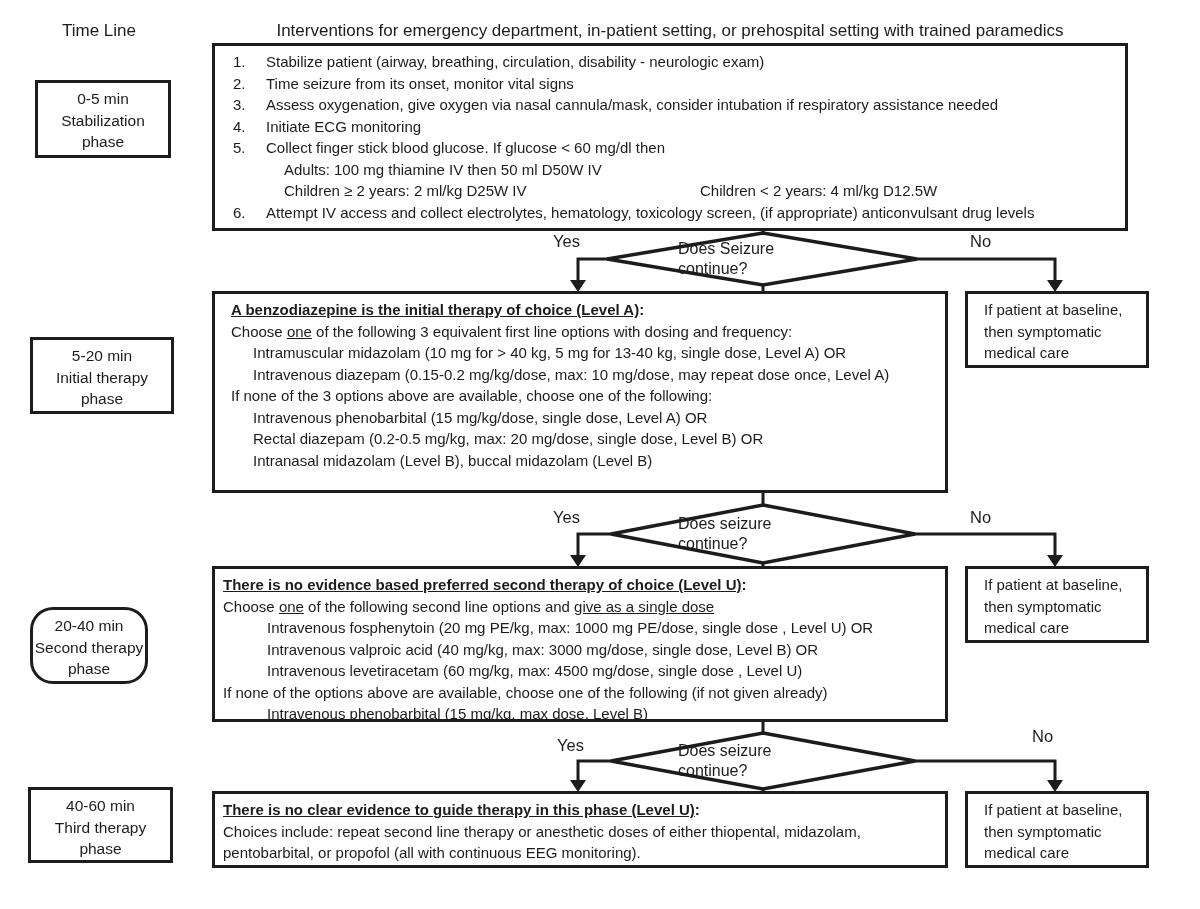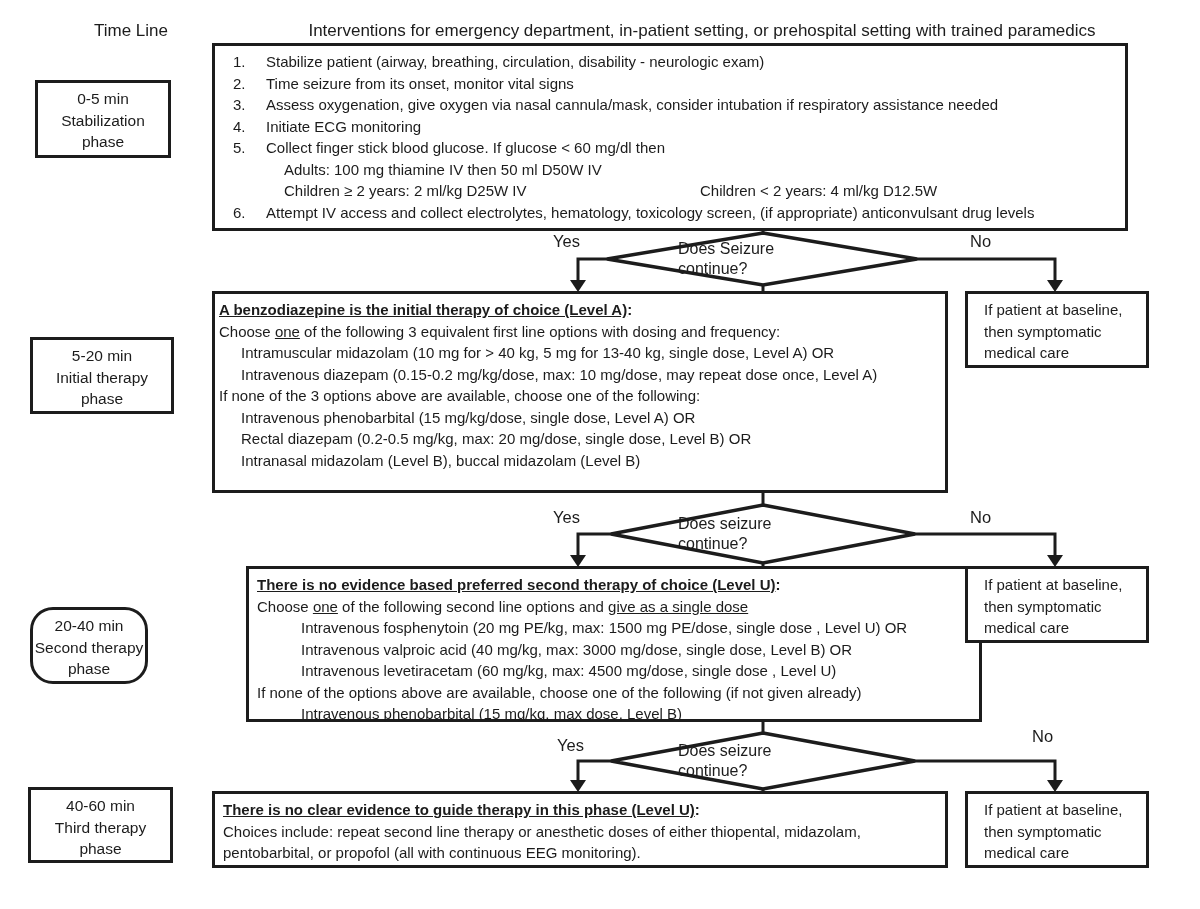--- a/index.html
+++ b/index.html
@@ -1,20 +1,20 @@
 <!DOCTYPE html>
 <html><head>
 <meta charset="utf-8">
 <style>
   html,body{margin:0;padding:0;background:#ffffff;}
   .canvas{
     position:relative;width:1200px;height:909px;background:#ffffff;
     font-family:"Liberation Sans",sans-serif;color:#1c1c1c;overflow:hidden;
   }
-  .hdr{position:absolute;font-size:17px;margin-left:32px;}
+  .hdr{position:absolute;font-size:17px;}
   .box{position:absolute;border:3px solid #1c1c1c;background:#ffffff;box-sizing:border-box;}
   .tbox{text-align:center;font-size:15.5px;line-height:21.5px;padding-top:5px;}
   .main-box{font-size:15px;line-height:21.5px;padding:5px 6px 0 3px;}
   .row{display:flex;}
   .num{flex:none;width:33px;text-align:left;padding-left:15px;box-sizing:content-box;}
   .numrow .txt{flex:1;}
   .sub{padding-left:66px;position:relative;}
   .sub .col2{position:absolute;left:482px;top:0;}
   .b-title{font-weight:bold;text-decoration:underline;}
   .b-colon{font-weight:bold;}
@@ -85,43 +85,43 @@
     <div class="sub">
       <span>Children ≥ 2 years: 2 ml/kg D25W IV</span>
       <span class="col2">Children &lt; 2 years: 4 ml/kg D12.5W</span>
     </div>
     <div class="row numrow">
       <span class="num">6.</span>
       <span class="txt">Attempt IV access and collect electrolytes, hematology, toxicology screen, (if appropriate) anticonvulsant drug levels</span>
     </div>
   </div>
 
-  <div class="box main-box" style="left:212px;top:291px;width:736px;height:202px;padding-left:2px;">
+  <div class="box main-box" style="left:212px;top:291px;width:736px;height:202px;padding-left:14px;">
     <div class="plain">
       <span class="b-title">A benzodiazepine is the initial therapy of choice (Level A)</span><span class="b-colon">:</span>
     </div>
     <div class="plain">
       <span>Choose </span><span class="u">one</span><span> of the following 3 equivalent first line options with dosing and frequency:</span>
     </div>
     <div class="opt">Intramuscular midazolam (10 mg for &gt; 40 kg, 5 mg for 13-40 kg, single dose, Level A) OR</div>
     <div class="opt">Intravenous diazepam (0.15-0.2 mg/kg/dose, max: 10 mg/dose, may repeat dose once, Level A)</div>
     <div class="plain">If none of the 3 options above are available, choose one of the following:</div>
     <div class="opt">Intravenous phenobarbital (15 mg/kg/dose, single dose, Level A) OR</div>
     <div class="opt">Rectal diazepam (0.2-0.5 mg/kg, max: 20 mg/dose, single dose, Level B) OR</div>
     <div class="opt">Intranasal midazolam (Level B), buccal midazolam (Level B)</div>
   </div>
 
-  <div class="box main-box" style="left:212px;top:566px;width:736px;height:156px;padding-left:6px;margin-left:34px;">
+  <div class="box main-box" style="left:212px;top:566px;width:736px;height:156px;padding-left:6px;">
     <div class="plain">
       <span class="b-title">There is no evidence based preferred second therapy of choice (Level U)</span><span class="b-colon">:</span>
     </div>
     <div class="plain">
       <span>Choose </span><span class="u">one</span><span> of the following second line options and </span><span class="u">give as a single dose</span>
     </div>
-    <div class="opt2">Intravenous fosphenytoin (20 mg PE/kg, max: 1500 mg PE/dose, single dose , Level U) OR</div>
+    <div class="opt2">Intravenous fosphenytoin (20 mg PE/kg, max: 1000 mg PE/dose, single dose , Level U) OR</div>
     <div class="opt2">Intravenous valproic acid (40 mg/kg, max: 3000 mg/dose, single dose, Level B) OR</div>
     <div class="opt2">Intravenous levetiracetam (60 mg/kg, max: 4500 mg/dose, single dose , Level U)</div>
     <div class="plain">If none of the options above are available, choose one of the following (if not given already)</div>
     <div class="opt2">Intravenous phenobarbital (15 mg/kg, max dose, Level B)</div>
   </div>
 
   <div class="box main-box" style="left:212px;top:791px;width:736px;height:77px;padding-left:6px;">
     <div class="plain">
       <span class="b-title">There is no clear evidence to guide therapy in this phase (Level U)</span><span class="b-colon">:</span>
     </div>

